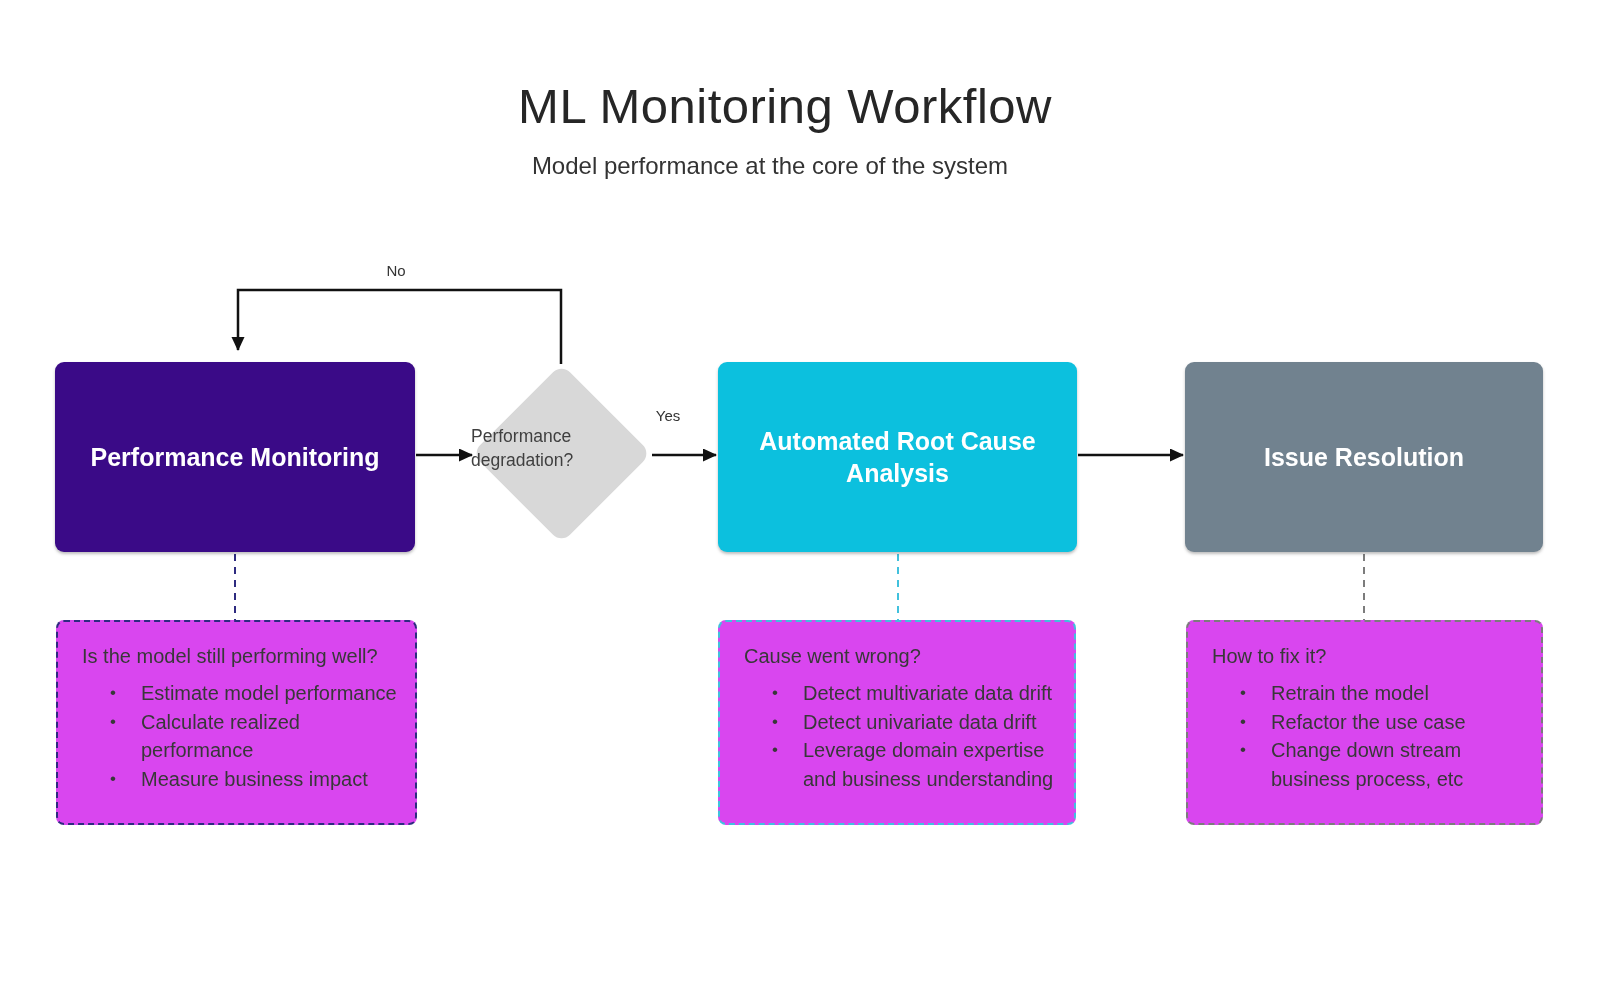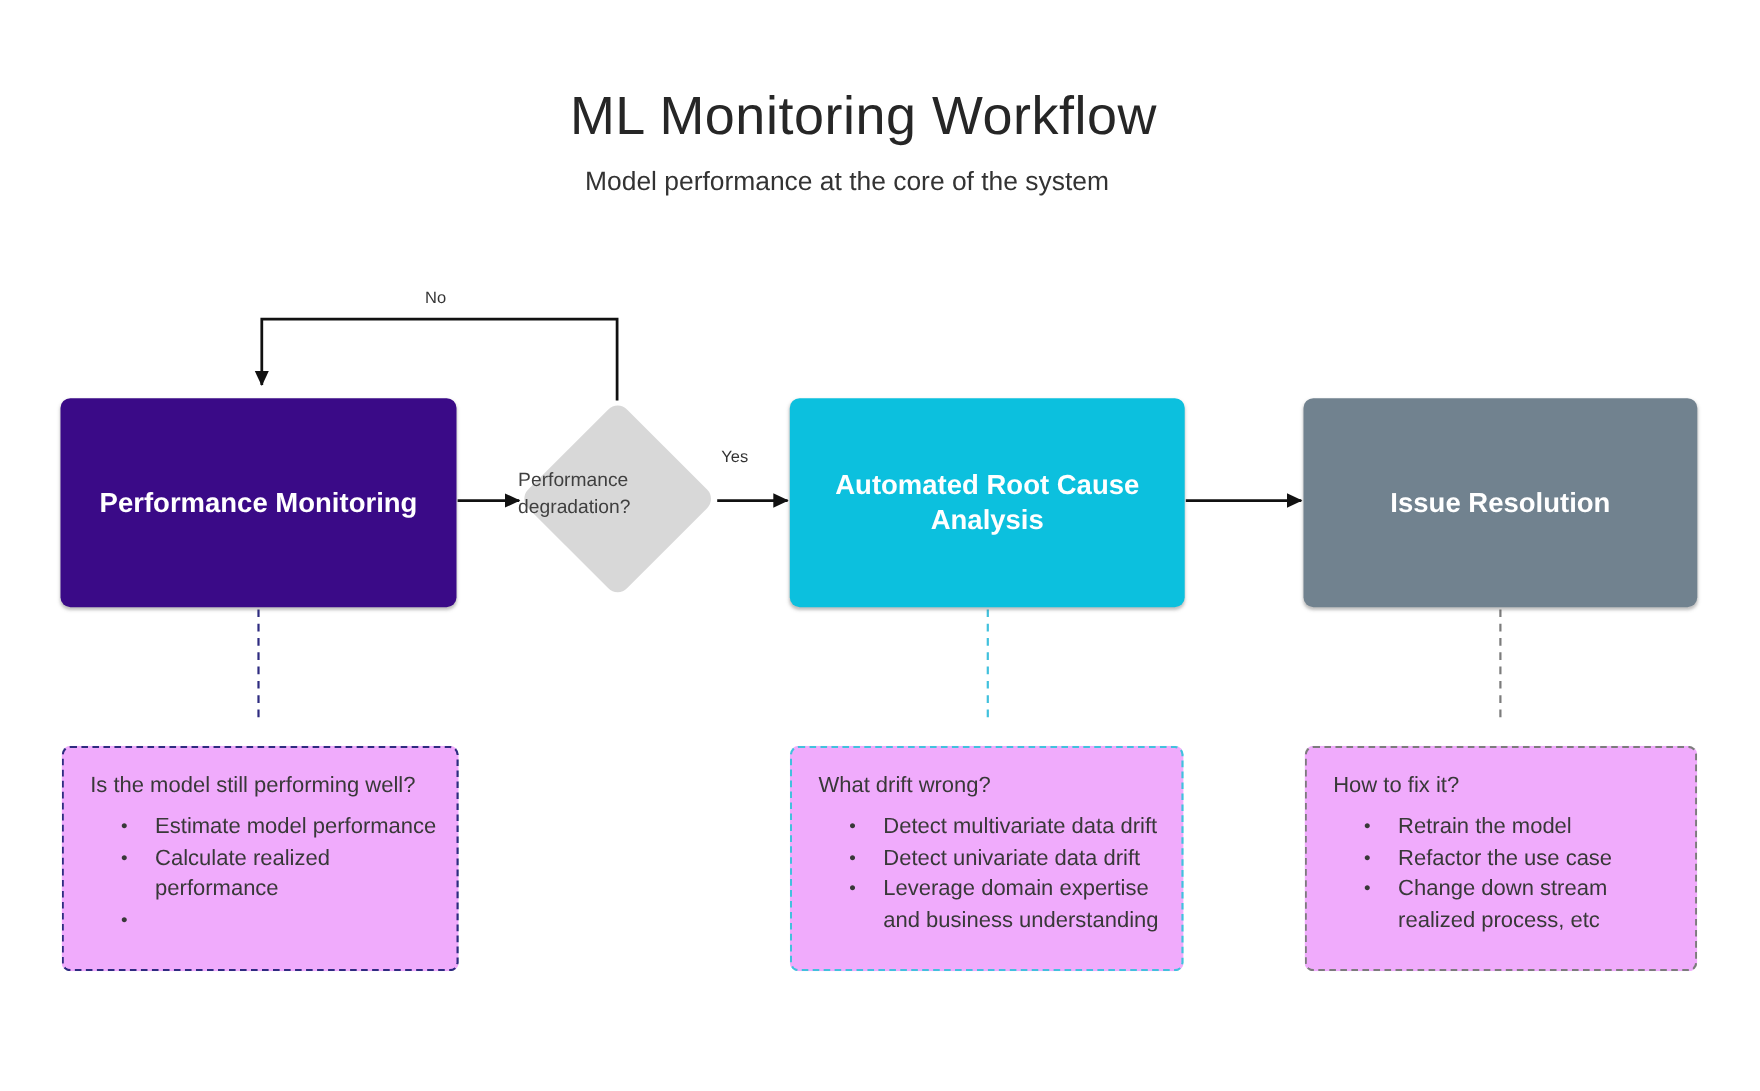--- a/index.html
+++ b/index.html
@@ -98,26 +98,26 @@
     text-align: center;
     font-size: 15px;
     color: #333333;
   }
   .edge-label-no  { left: 366px; top: 262px; }
   .edge-label-yes { left: 638px; top: 407px; }
 
   
   .detail {
     position: absolute;
-    top: 678px;
+    top: 620px;
     height: 205px;
     border-width: 2px;
     border-style: dashed;
     border-radius: 8px;
-    background: #f0abfc;
+    background: #d946ef;
     padding: 23px 16px 0 24px;
     font-size: 20px;
     color: #383838;
   }
   .detail-1 { left: 56px;   width: 361px; border-color: var(--c-navy_dash, #2e2b80); }
   .detail-2 { left: 718px;  width: 358px; border-color: var(--c-cyan_dash, #41c1dd); }
   .detail-3 { left: 1186px; width: 357px; border-color: var(--c-gray_dash, #7c7c7c); }
   .detail-heading {
     font-size: 20px;
     font-weight: 400;
@@ -190,26 +190,27 @@
       <li>
         <span class="b-dot">•</span>
         <span class="b-text">Estimate model performance</span>
       </li>
       <li>
         <span class="b-dot">•</span>
         <span class="b-text">Calculate realized performance</span>
       </li>
       <li>
         <span class="b-dot">•</span>
+        <span class="b-text">Measure business impact</span>
       </li>
     </ul>
   </div>
 
   <div class="detail detail-2">
-    <div class="detail-heading">What drift wrong?</div>
+    <div class="detail-heading">Cause went wrong?</div>
     <ul>
       <li>
         <span class="b-dot">•</span>
         <span class="b-text">Detect multivariate data drift</span>
       </li>
       <li>
         <span class="b-dot">•</span>
         <span class="b-text">Detect univariate data drift</span>
       </li>
       <li>
@@ -227,18 +228,18 @@
         <span class="b-dot">•</span>
         <span class="b-text">Retrain the model</span>
       </li>
       <li>
         <span class="b-dot">•</span>
         <span class="b-text">Refactor the use case</span>
       </li>
       <li>
         <span class="b-dot">•</span>
         <span class="b-text">Change down stream
-realized process, etc</span>
+business process, etc</span>
       </li>
     </ul>
   </div>
 
 </div>
 
 </body></html>

